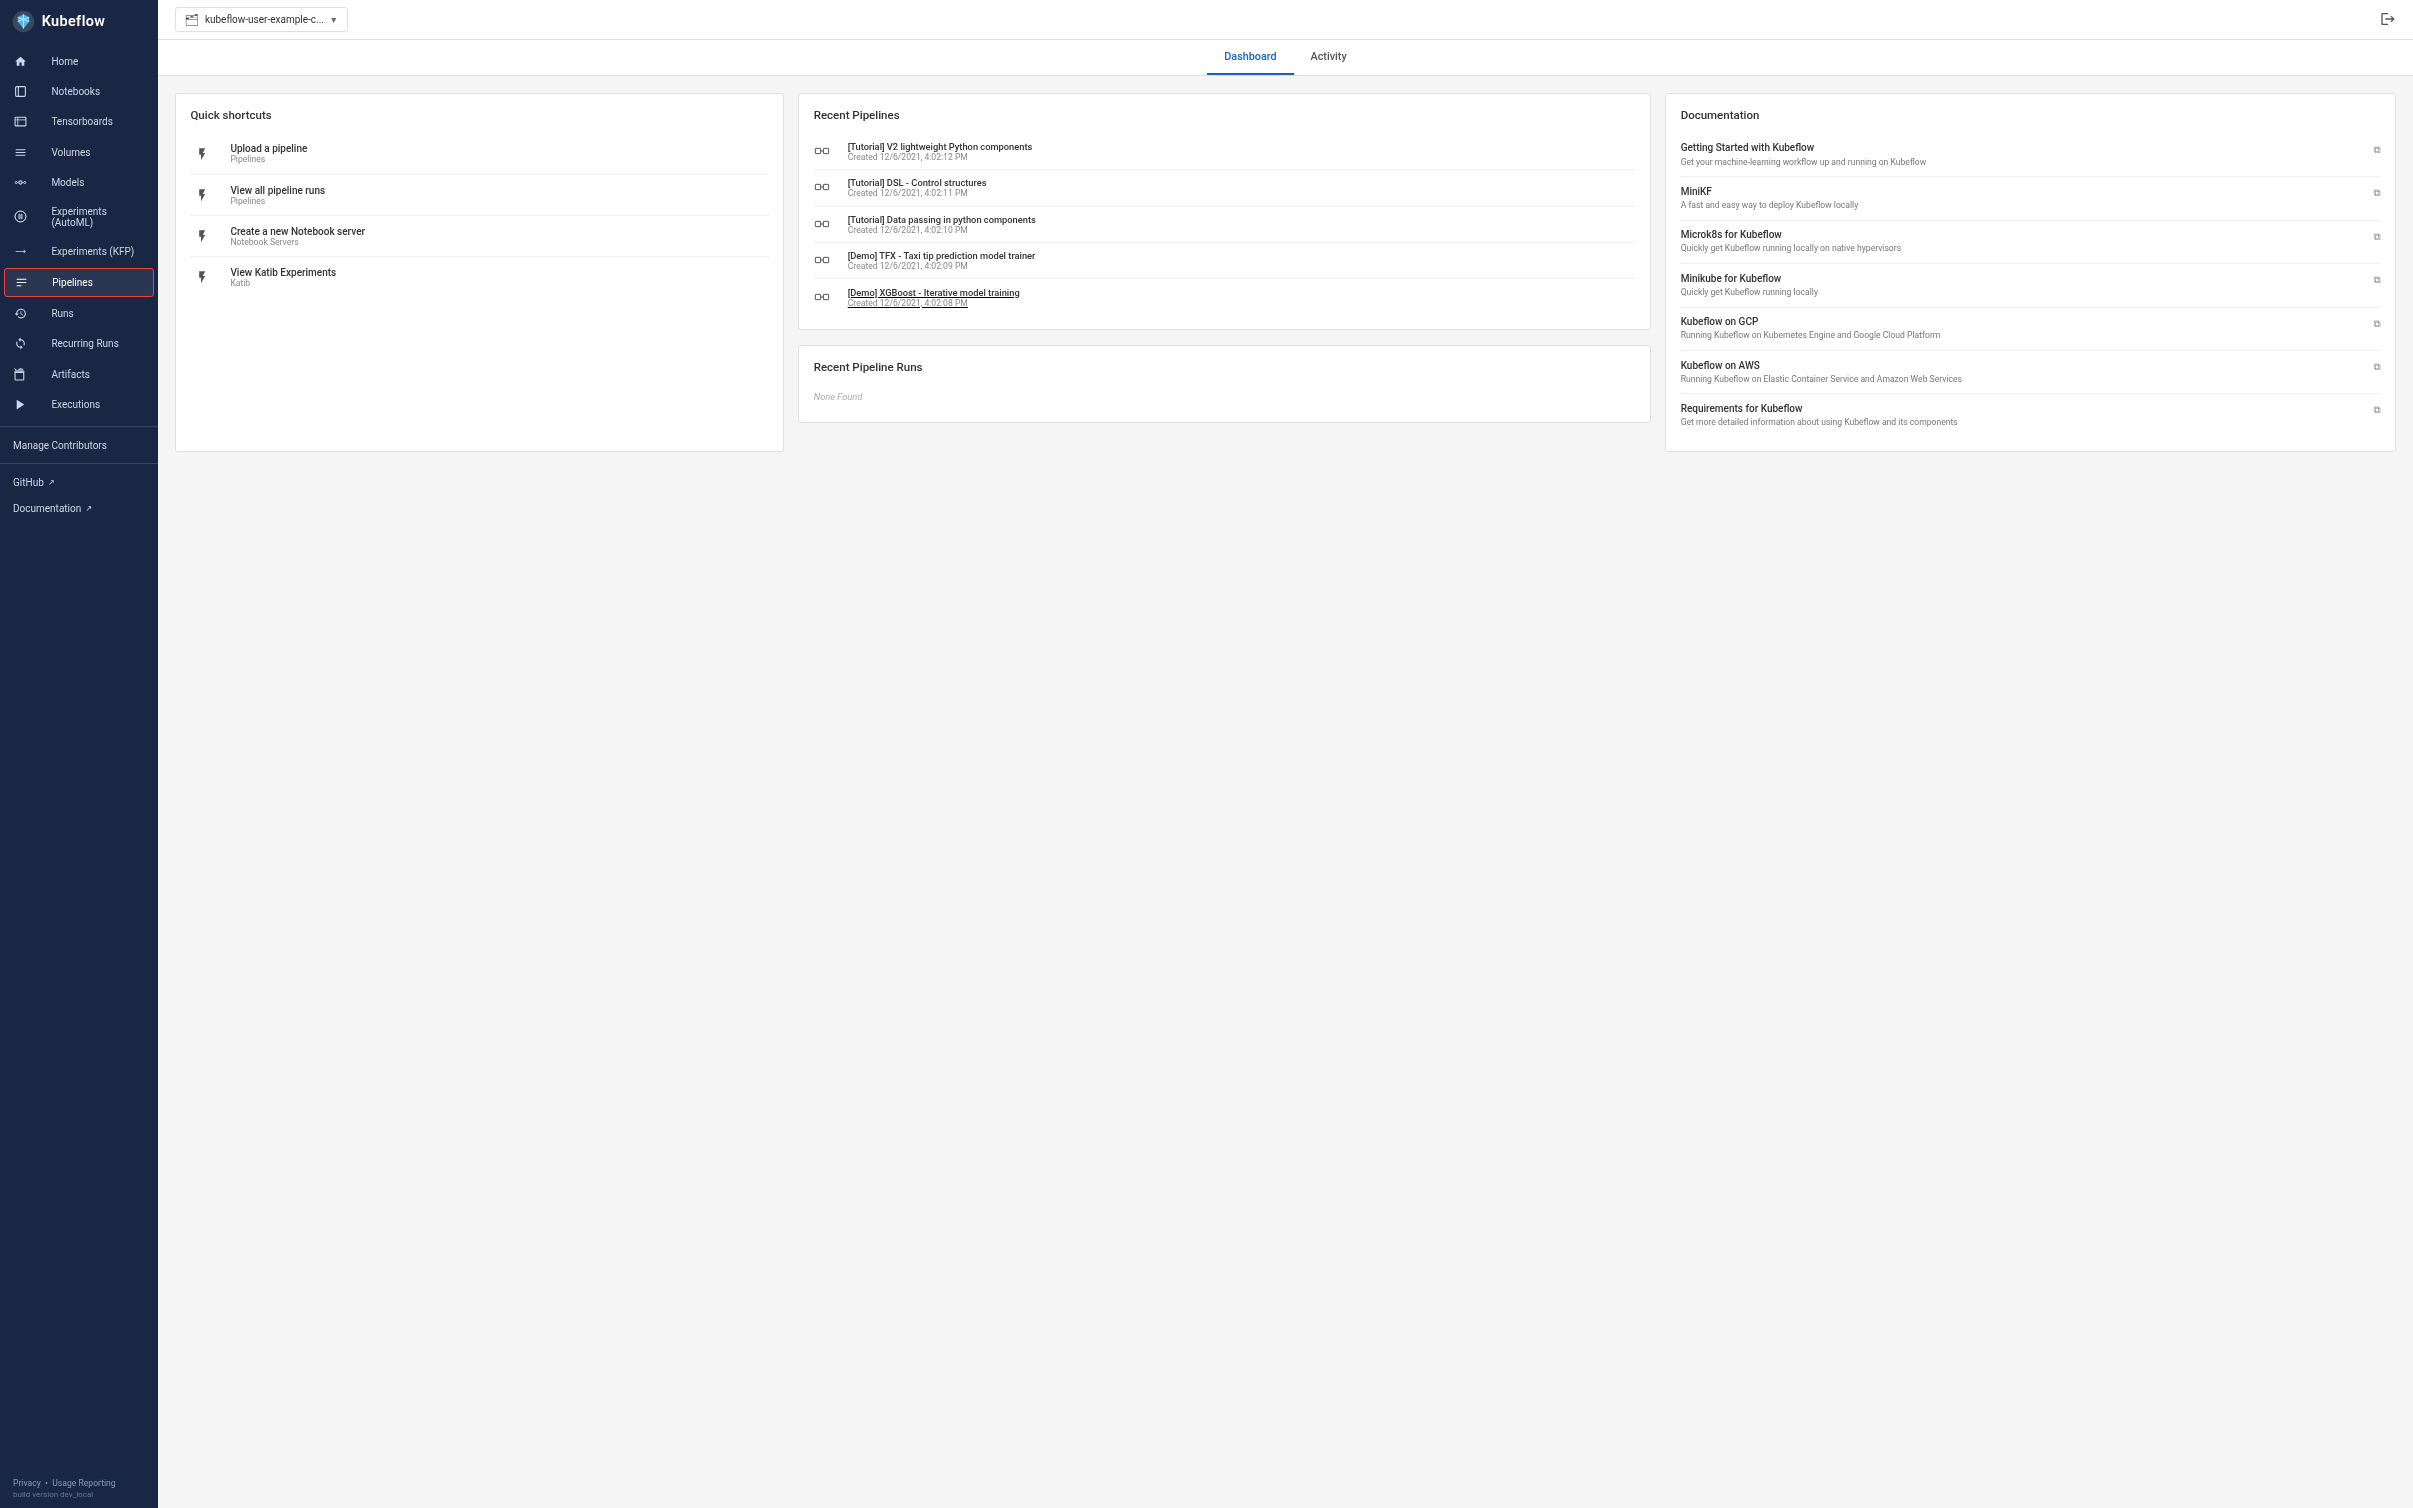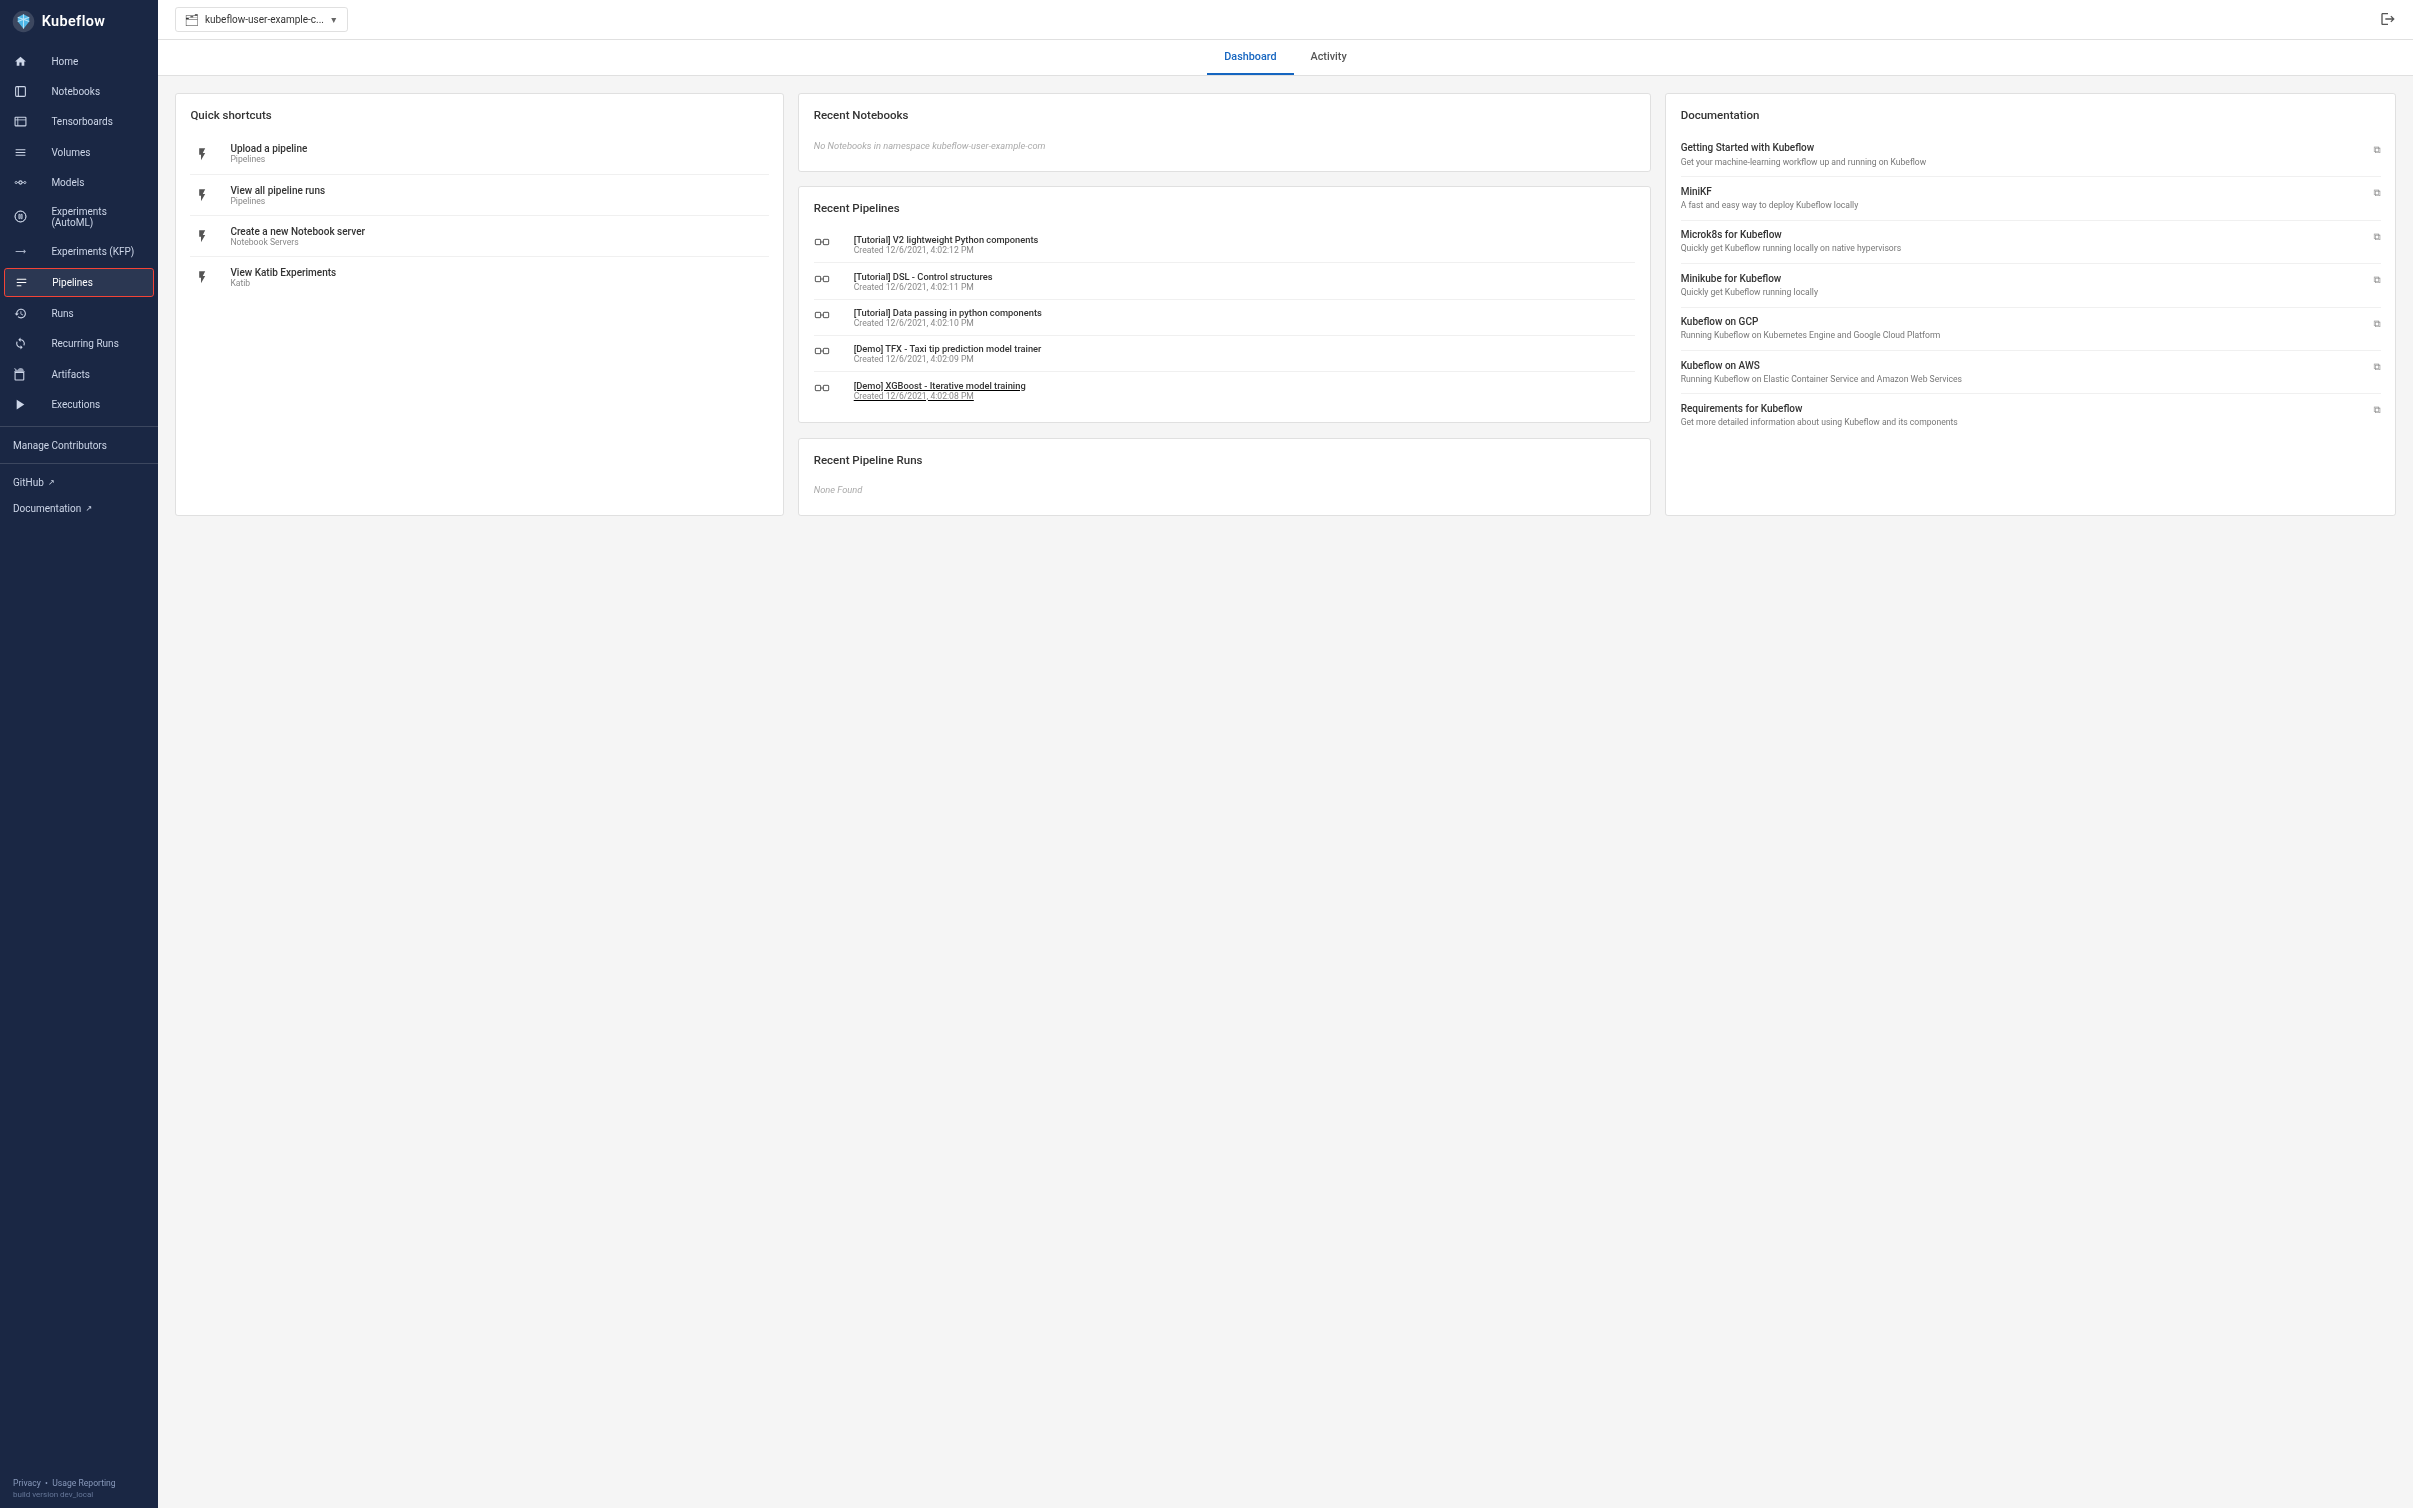--- a/index.html
+++ b/index.html
@@ -140,21 +140,21 @@
       color: #555;
     }
     .shortcut-text .shortcut-label { font-size: 10px; color: #333; font-weight: 500; }
     .shortcut-text .shortcut-sub { font-size: 8.6px; color: #888; }
 
     
     .empty-msg { font-size: 9.3px; color: #aaa; font-style: italic; padding: 5.7px 0; }
 
     
     .pipeline-item {
-      display: flex; align-items: flex-start; gap: 23px;
+      display: flex; align-items: center; gap: 17px;
       padding: 7.2px 0;
       border-bottom: 0.7px solid #f0f0f0;
       cursor: pointer;
     }
     .pipeline-item:last-child { border-bottom: none; text-decoration: underline; }
     .pipeline-icon { width: 17px; height: 17px; color: #666; flex-shrink: 0; }
     .pipeline-info .pipeline-name { font-size: 9.3px; color: #333; font-weight: 500; }
     .pipeline-info .pipeline-date { font-size: 8.6px; color: #888; }
 
     
@@ -411,24 +411,20 @@
           <div class="shortcut-text">
             <div class="shortcut-label">View Katib Experiments</div>
             <div class="shortcut-sub">Katib</div>
           </div>
         </div>
       </div>
     </div>
 
     <div id="middle-col">
 
-      <div class="card">
-        <div class="card-title">Recent Notebooks</div>
-        <div class="empty-msg">No Notebooks in namespace kubeflow-user-example-com</div>
-      </div>
 
       <div class="card">
         <div class="card-title">Recent Pipelines</div>
         <div>
           <div class="pipeline-item">
             <div class="pipeline-icon">
               <svg width="16" height="16" viewBox="0 0 24 24" fill="none">
                   <rect x="2" y="8" width="8" height="8" rx="1" stroke="#555" stroke-width="1.5"></rect>
                   <rect x="14" y="8" width="8" height="8" rx="1" stroke="#555" stroke-width="1.5"></rect>
                   <line x1="10" y1="12" x2="14" y2="12" stroke="#555" stroke-width="1.5"></line>

